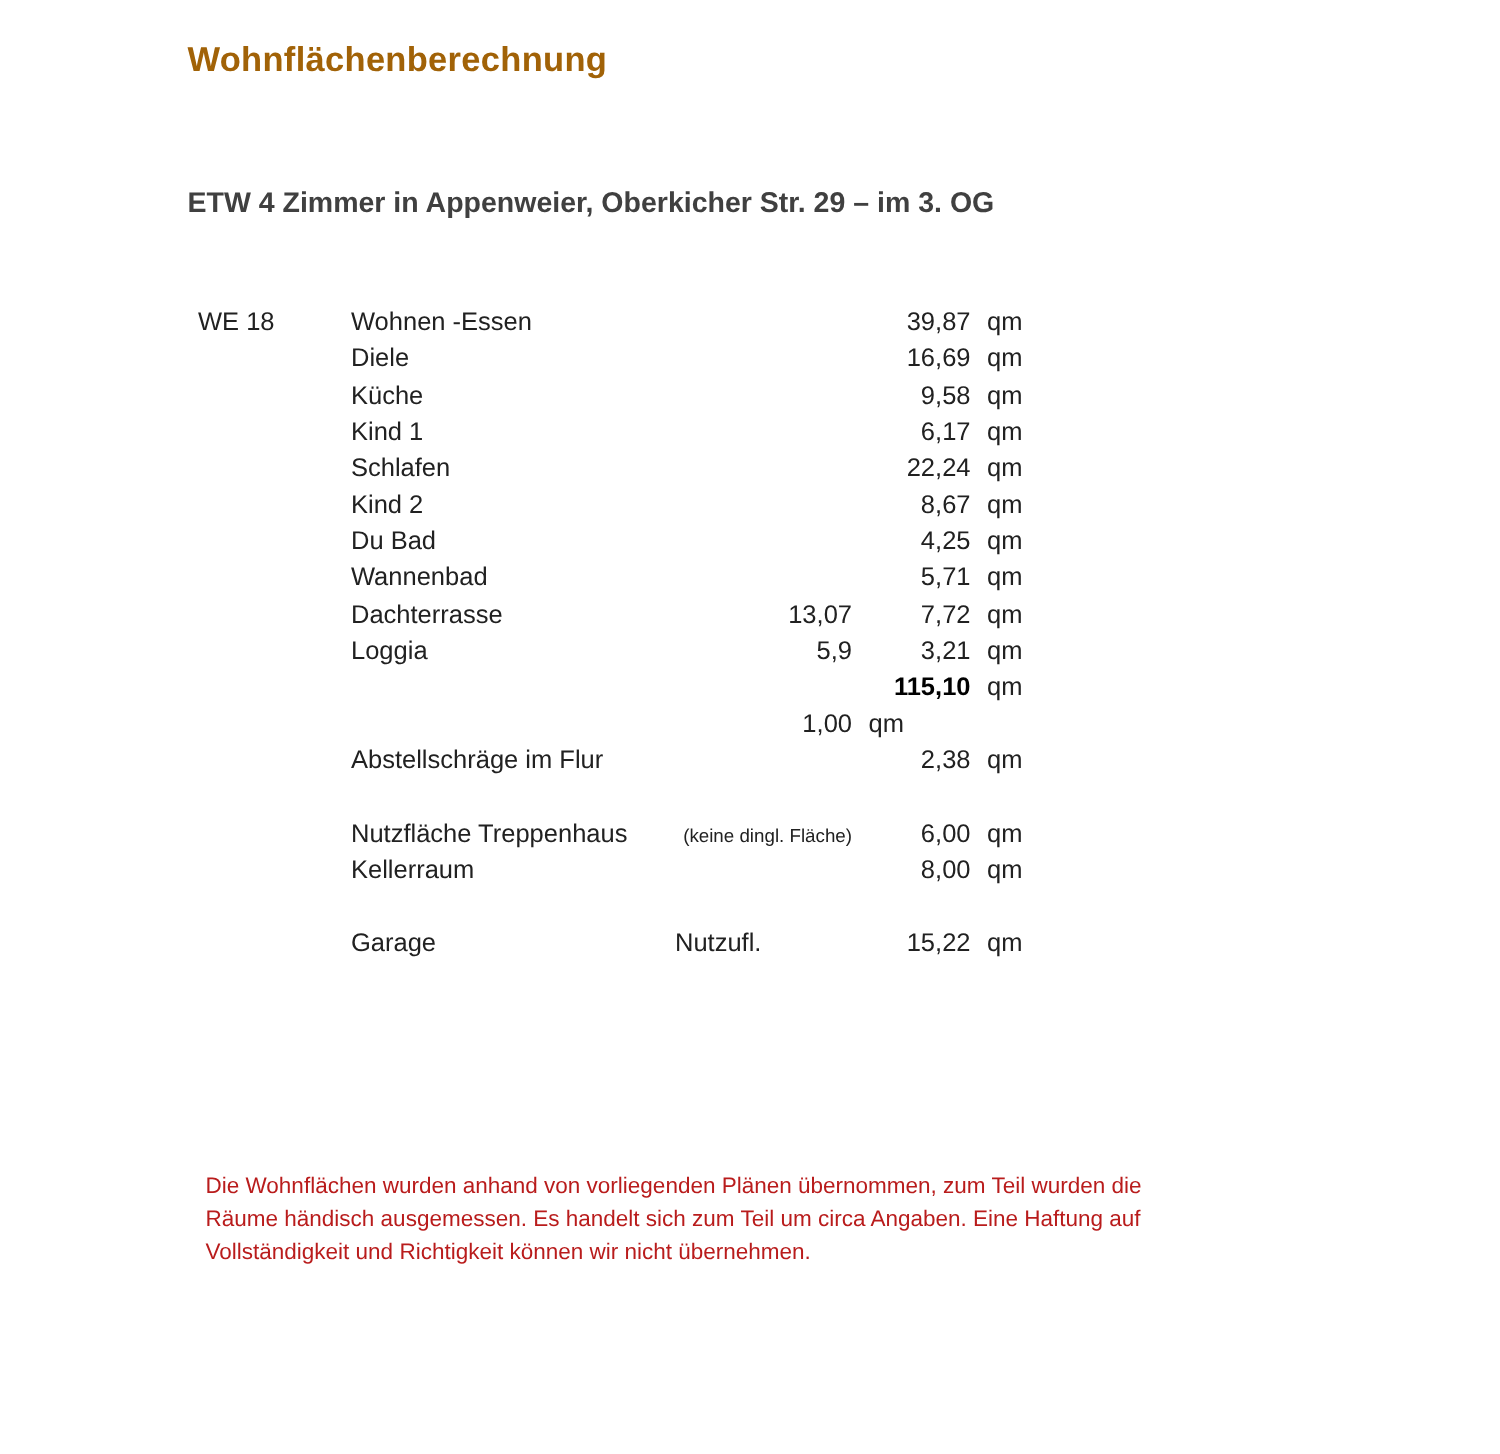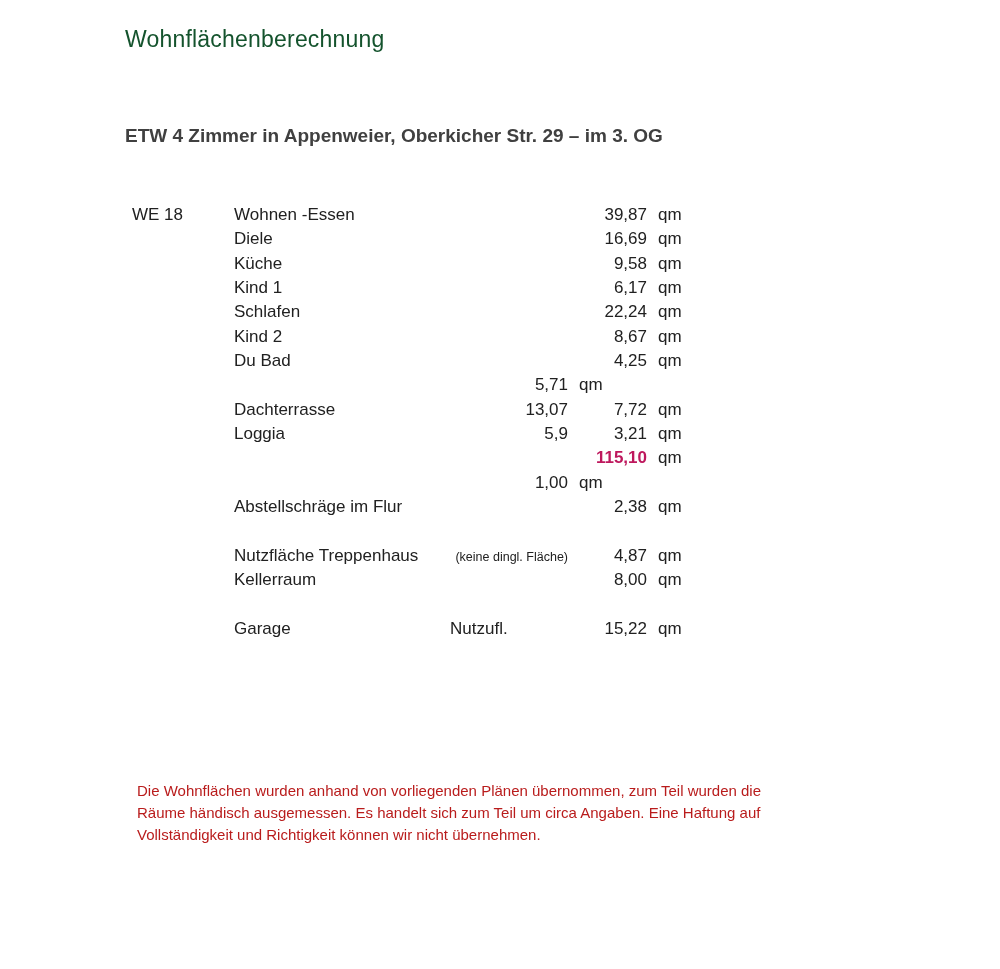--- a/index.html
+++ b/index.html
@@ -16,22 +16,22 @@
     font-family: "Liberation Sans", "DejaVu Sans", sans-serif;
     color: #212121;
   }
   .doc-title {
     position: absolute;
     left: 125px;
     top: 25px;
     margin: 0;
     font-size: 23px;
     line-height: 28px;
-    font-weight: normal;
-    color: #14532d;
+    font-weight: bold;
+    color: #a16207;
     letter-spacing: 0.2px;
   }
   .doc-subtitle {
     position: absolute;
     left: 125px;
     top: 123px;
     margin: 0;
     font-size: 19px;
     line-height: 26px;
     font-weight: bold;
@@ -70,21 +70,21 @@
   }
   .c-mid.text-left {
     text-align: left;
   }
   .c-val {
     text-align: right;
     white-space: nowrap;
   }
   .c-val.bold {
     font-weight: bold;
-    color: #be185d;
+    color: #000000;
   }
   .c-unit {
     padding-left: 11px;
     text-align: left;
     white-space: nowrap;
   }
   .disclaimer {
     position: absolute;
     left: 137px;
     top: 780px;
@@ -147,20 +147,21 @@
   </div>
       <div class="row">
     <span class="c-we"></span>
     <span class="c-label">Du Bad</span>
     <span class="c-mid"></span>
     <span class="c-val">4,25</span>
     <span class="c-unit">qm</span>
   </div>
       <div class="row">
     <span class="c-we"></span>
+    <span class="c-label">Wannenbad</span>
     <span class="c-mid"></span>
     <span class="c-val">5,71</span>
     <span class="c-unit">qm</span>
   </div>
       <div class="row">
     <span class="c-we"></span>
     <span class="c-label">Dachterrasse</span>
     <span class="c-mid">13,07</span>
     <span class="c-val">7,72</span>
     <span class="c-unit">qm</span>
@@ -196,21 +197,21 @@
     <span class="c-we"></span>
     <span class="c-label"></span>
     <span class="c-mid"></span>
     <span class="c-val"></span>
     <span class="c-unit"></span>
   </div>
       <div class="row">
     <span class="c-we"></span>
     <span class="c-label">Nutzfläche Treppenhaus</span>
     <span class="c-mid note">(keine dingl. Fläche)</span>
-    <span class="c-val">4,87</span>
+    <span class="c-val">6,00</span>
     <span class="c-unit">qm</span>
   </div>
       <div class="row">
     <span class="c-we"></span>
     <span class="c-label">Kellerraum</span>
     <span class="c-mid"></span>
     <span class="c-val">8,00</span>
     <span class="c-unit">qm</span>
   </div>
       <div class="row spacer">

